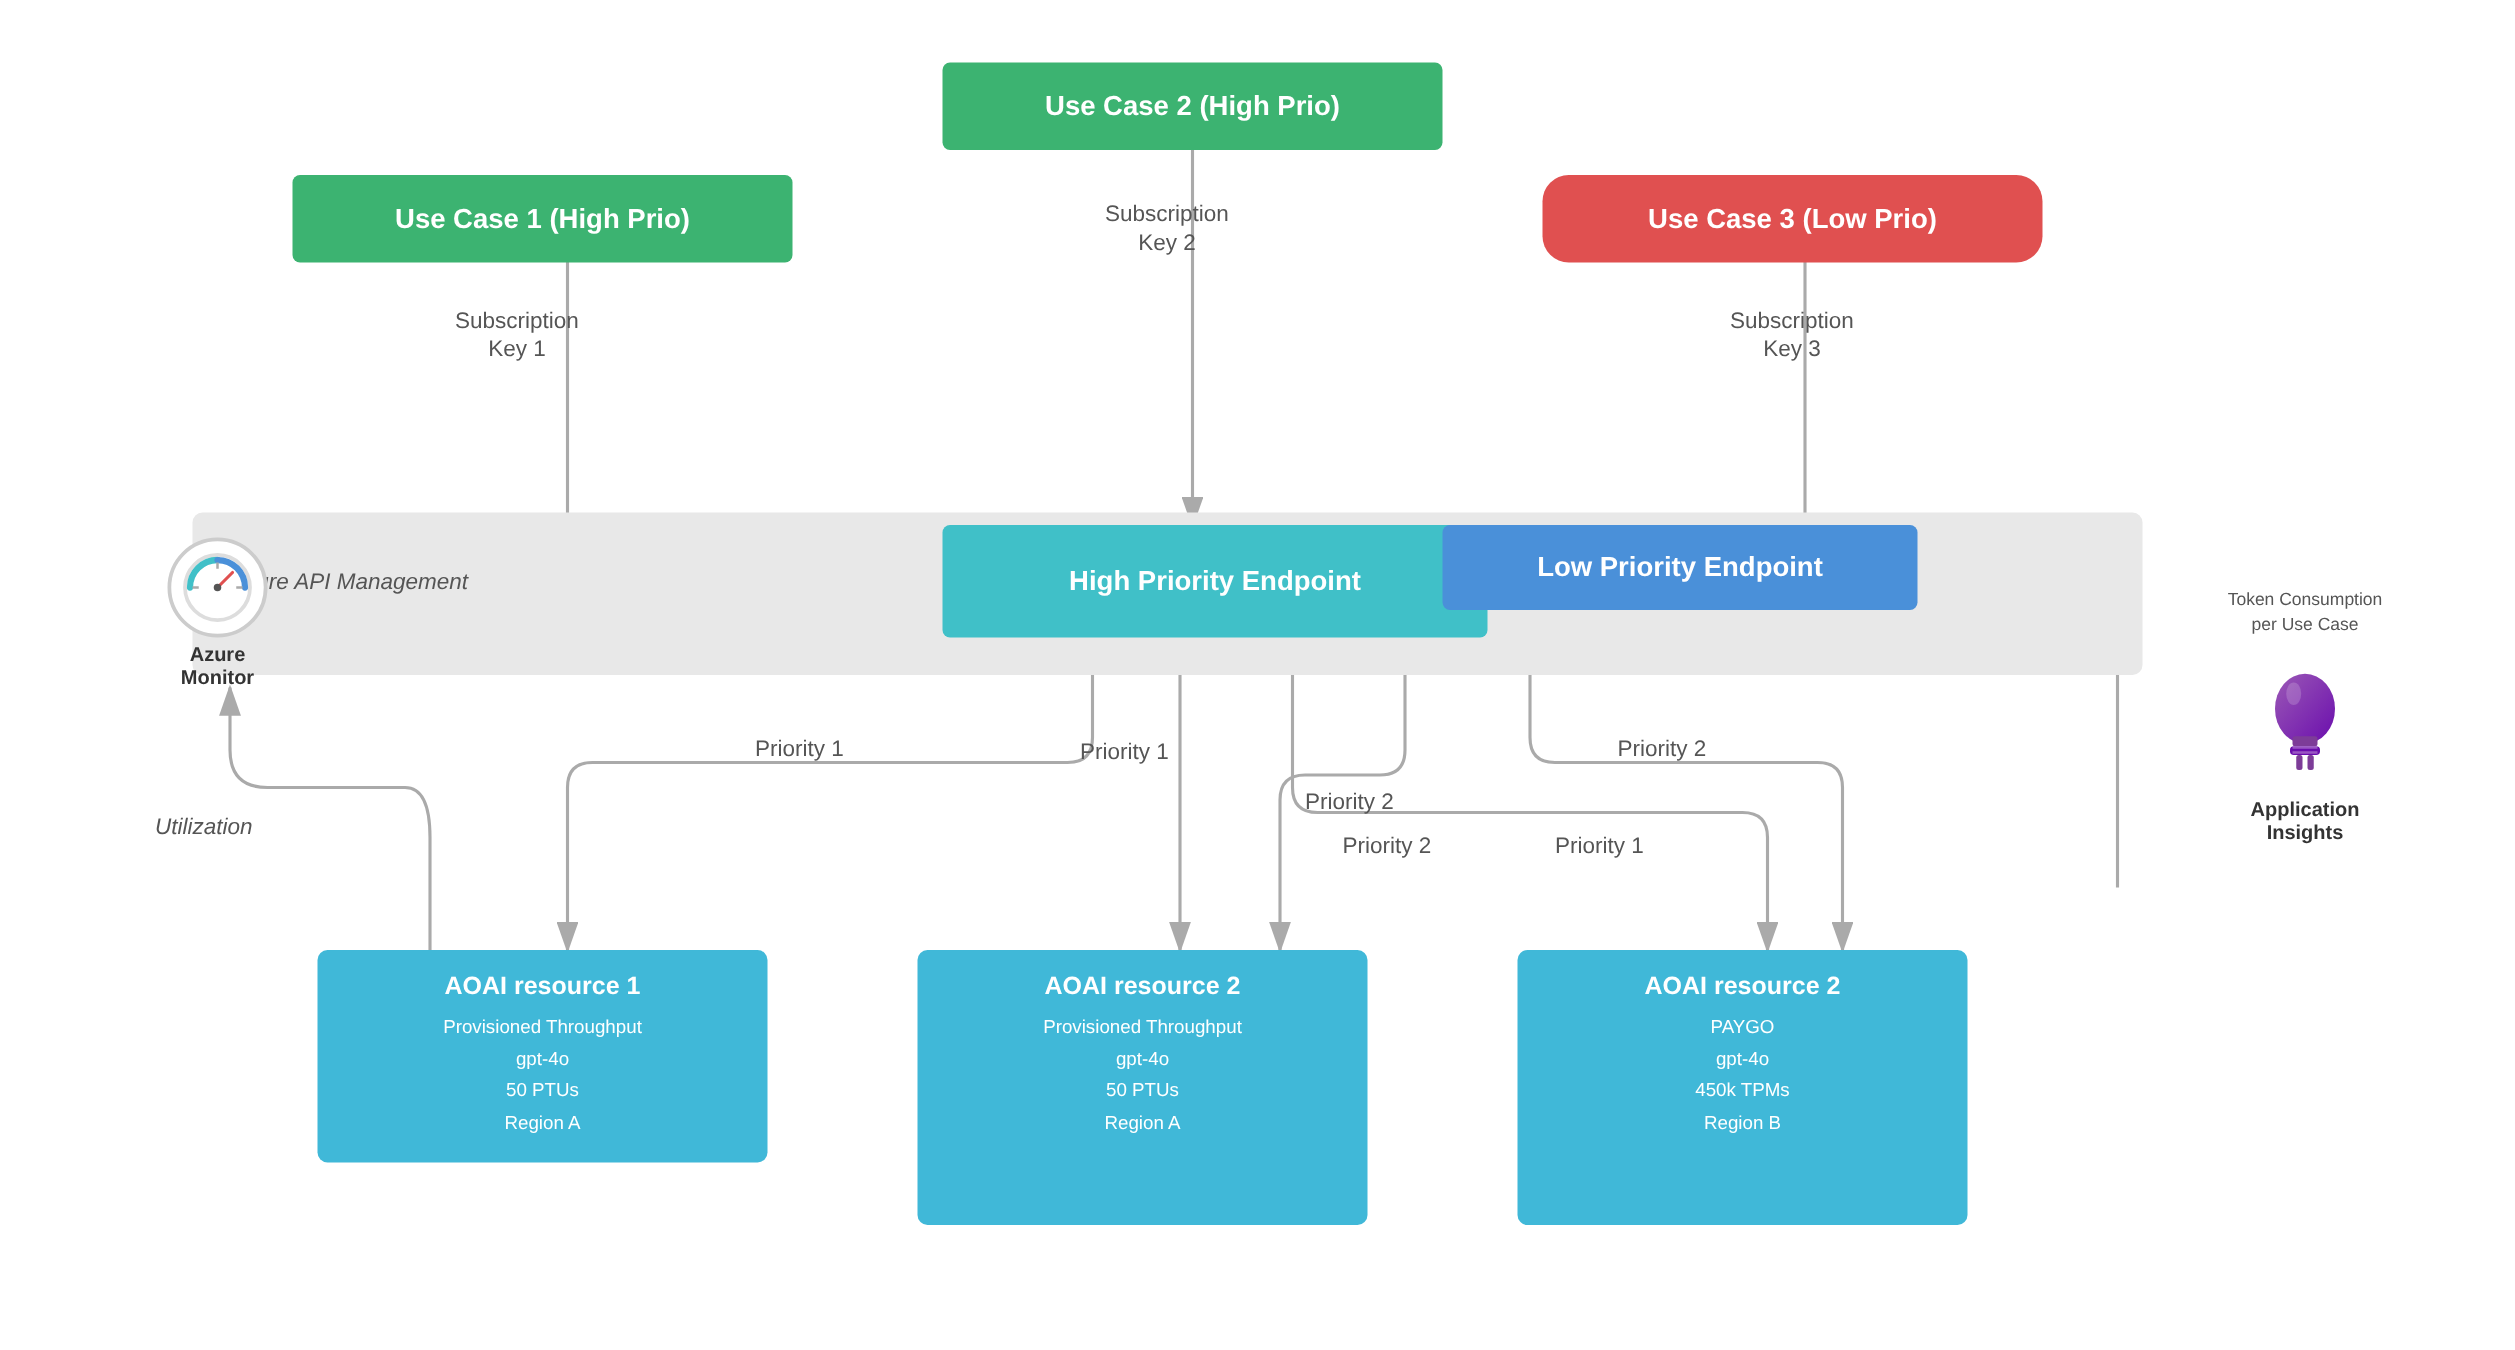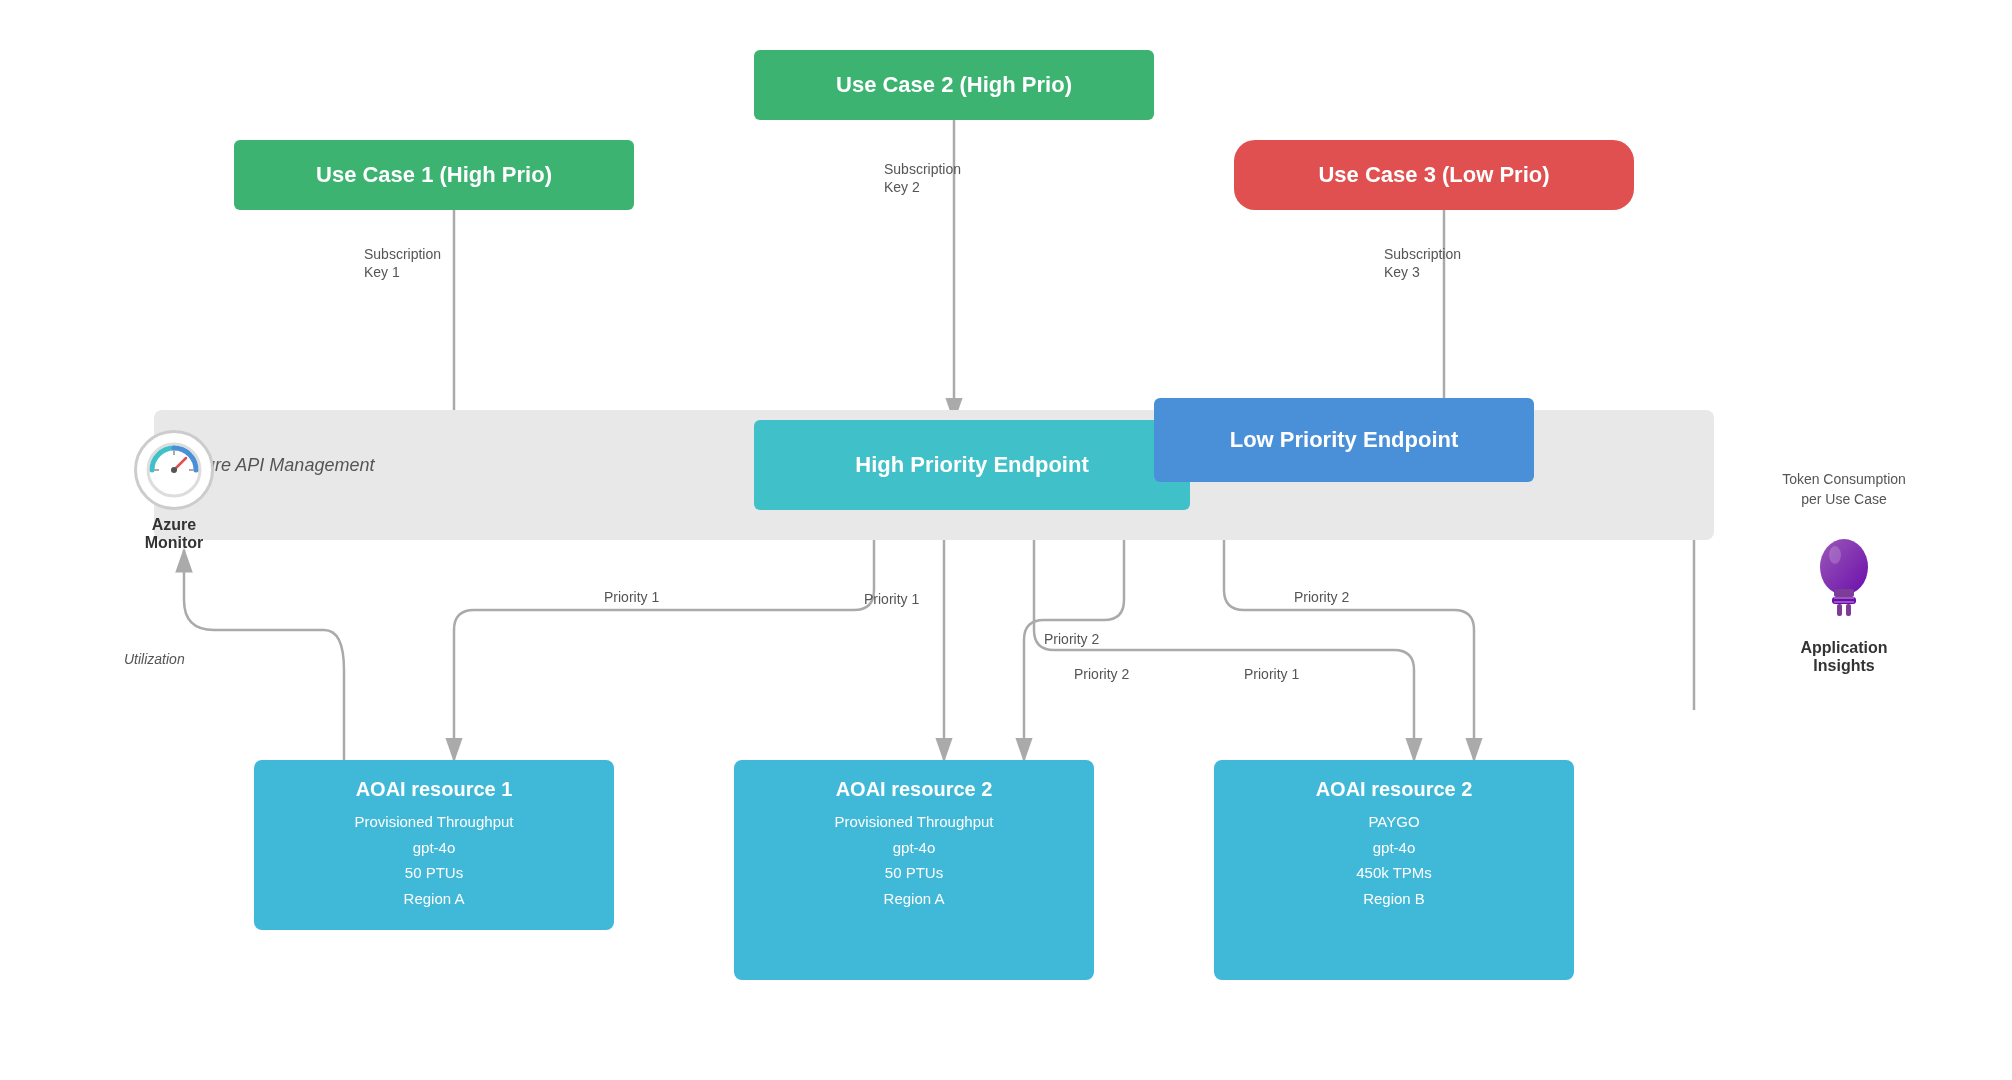--- a/index.html
+++ b/index.html
@@ -56,22 +56,23 @@
     }
     .apim-label {
       position: absolute;
       font-size: 18px;
       color: #555;
       font-style: italic;
     }
     
     .conn-label {
       position: absolute;
-      font-size: 14px;
+      font-size: 18px;
       color: #555;
+      text-align: center;
       line-height: 1.3;
     }
     
     .arrows-svg {
       position: absolute;
       top: 0; left: 0;
       width: 100%;
       height: 100%;
       pointer-events: none;
     }
@@ -183,21 +184,21 @@
     </div>
 
     <div class="apim-band" style="left:80px; top:380px; width:1560px; height:130px;">
     </div>
     <div class="apim-label" style="left:110px; top:425px;">Azure API Management</div>
 
     <div class="box box-teal" style="left:680px; top:390px; width:436px; height:90px; font-size:22px;">
       <span>High Priority Endpoint</span>
     </div>
 
-    <div class="box box-blue" style="left:1080px; top:368px; width:380px; height:84px; font-size:22px;">
+    <div class="box box-blue" style="left:1080px; top:390px; width:380px; height:68px; font-size:22px;">
       <span>Low Priority Endpoint</span>
     </div>
 
     <div class="conn-label" style="left:530px; top:558px;">
       <span>Priority 1</span>
     </div>
     <div class="conn-label" style="left:790px; top:560px;">
       <span>Priority 1</span>
     </div>
     <div class="conn-label" style="left:970px; top:600px;">

